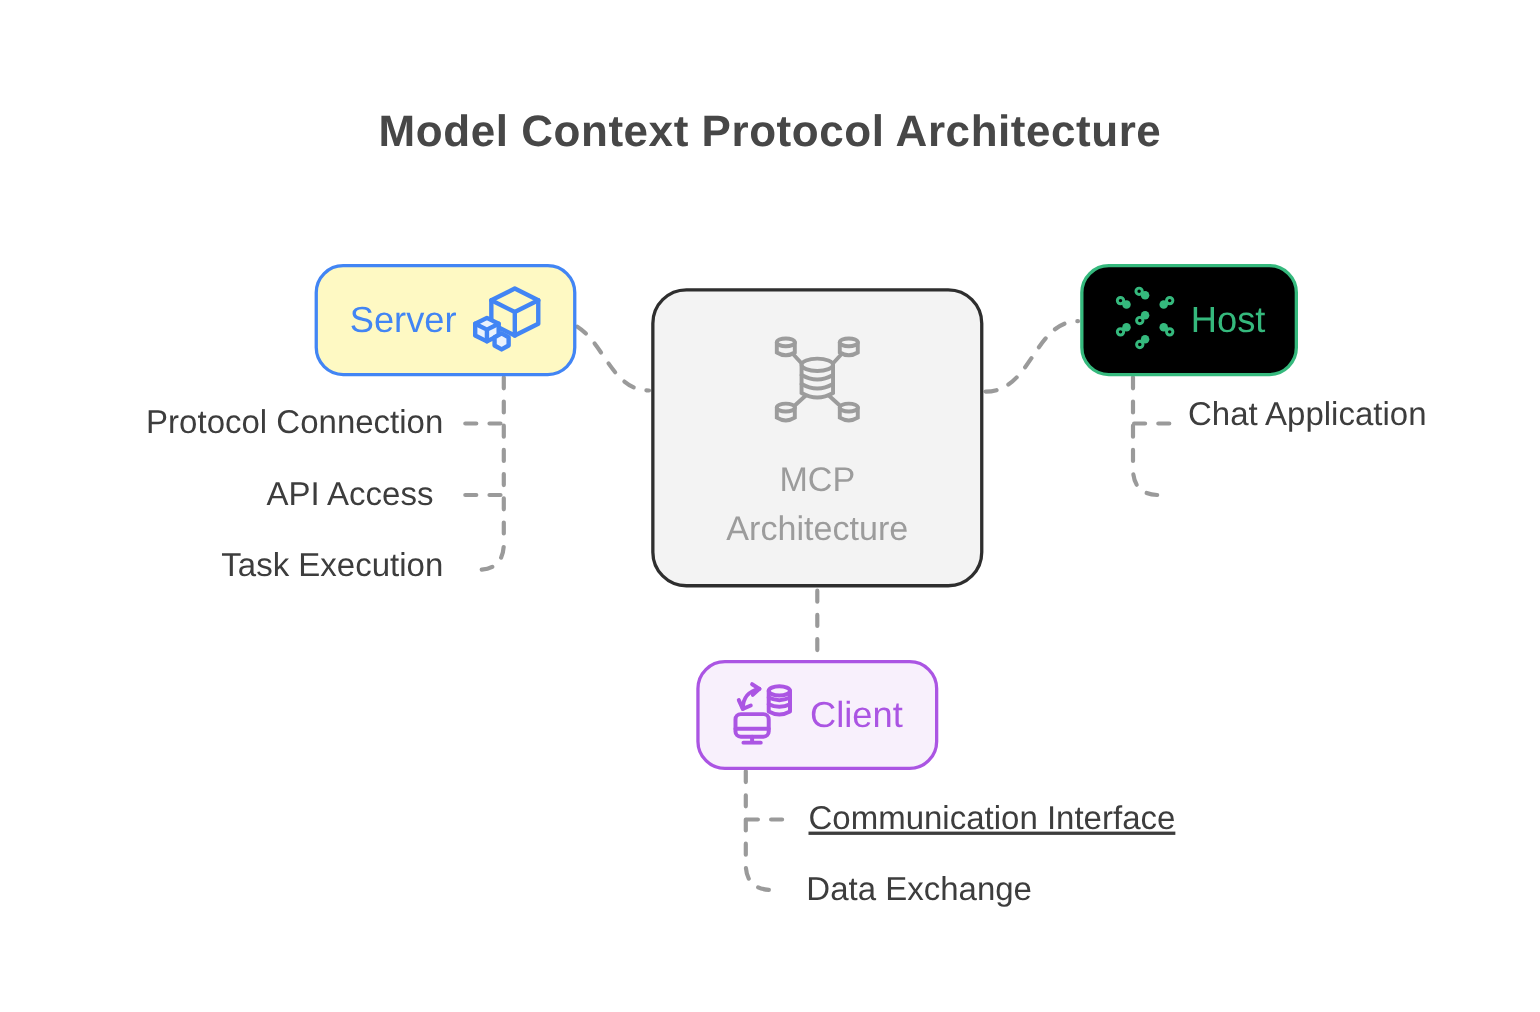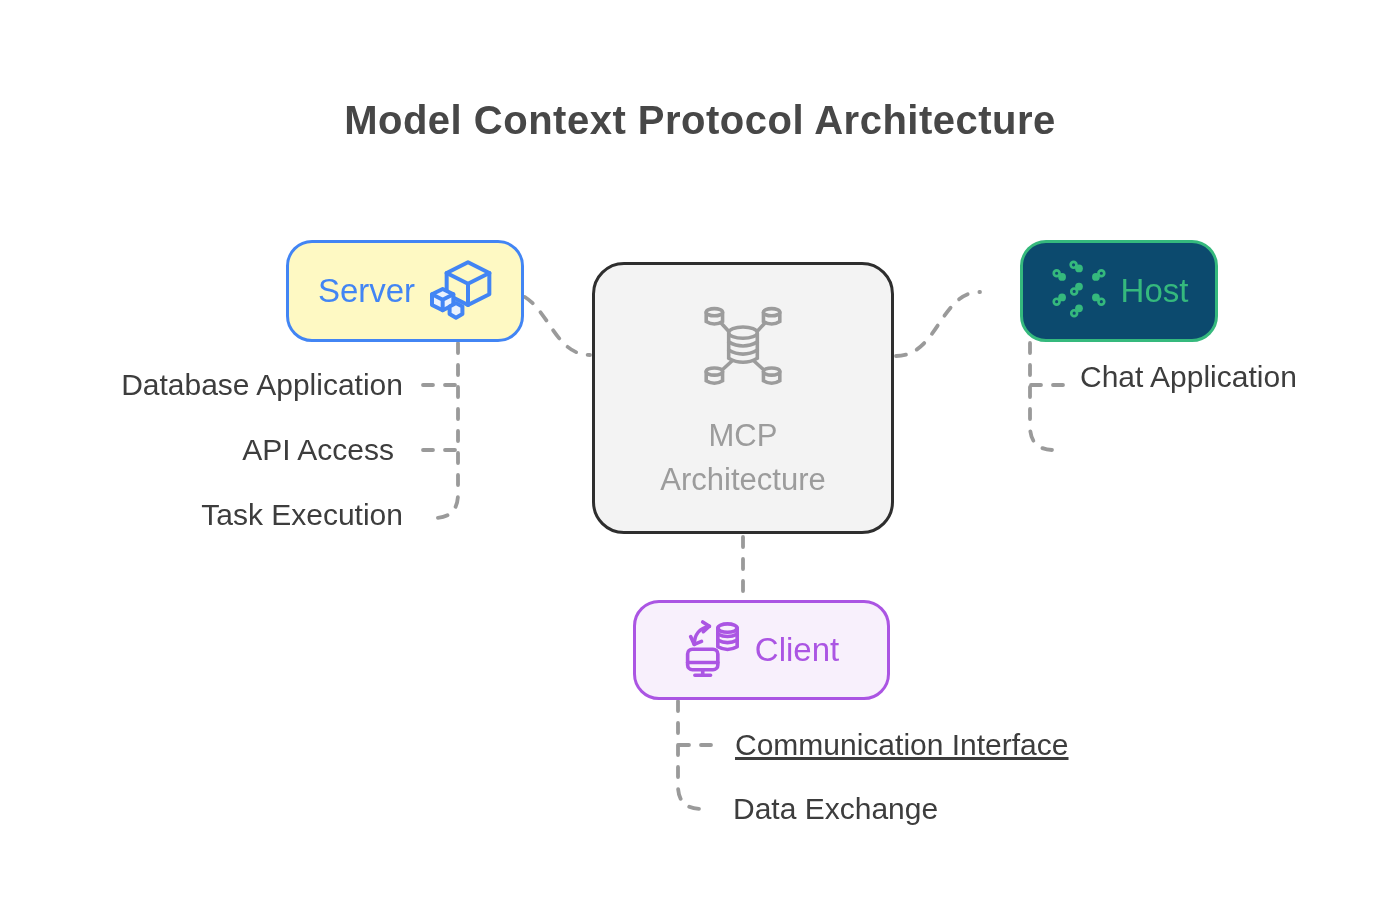--- a/index.html
+++ b/index.html
@@ -42,25 +42,25 @@
     border-radius: 26px;
   }
   .node-label { font-size: 33px; font-weight: 400; }
   .node-server {
     left: 286px; top: 240px; width: 238px; height: 102px;
     background: #fef9c3; border: 3.5px solid #4285f4;
   }
   .node-server .node-label { color: #4285f4; }
   .node-host {
     left: 982px; top: 240px; width: 198px; height: 102px;
-    background: #0c4a6e; border: 3.5px solid #35b97d; margin-left: 38px;
+    background: #000000; border: 3.5px solid #35b97d;
   }
   .node-host .node-label { color: #35b97d; }
   .node-client {
-    left: 633px; top: 600px; width: 257px; height: 100px;
+    left: 633px; top: 600px; width: 220px; height: 100px;
     background: #f8f0fc; border: 3.5px solid #ab55e3;
   }
   .node-client .node-label { color: #ab55e3; }
   .node-center {
     left: 592px; top: 262px; width: 302px; height: 272px;
     background: #f3f3f3; border: 3px solid #2e2e2e;
     border-radius: 32px;
     flex-direction: column;
     gap: 16px;
     padding-top: 8px;
@@ -174,20 +174,20 @@
           <ellipse cx="73" cy="68" rx="8" ry="3.5" fill="#f3f3f3"></ellipse>
         <path d="M31 30 L31 55 Q45 63 59 55 L59 30" fill="#f3f3f3"></path>
         <path d="M31 39 Q45 47 59 39"></path>
         <path d="M31 47 Q45 55 59 47"></path>
         <ellipse cx="45" cy="30" rx="14" ry="5.5" fill="#f3f3f3"></ellipse>
       </svg>
     </span>
     <div class="center-label">MCP Architecture</div>
   </div>
 
-  <div class="feature-label f-db">Database Application</div>
+  <div class="feature-label f-db">Protocol Connection</div>
   <div class="feature-label f-api">API Access</div>
   <div class="feature-label f-task">Task Execution</div>
   <div class="feature-label f-chat">Chat Application</div>
   <div class="feature-label f-comm">Communication Interface</div>
   <div class="feature-label f-data">Data Exchange</div>
 
 </div>
 
 </body></html>

